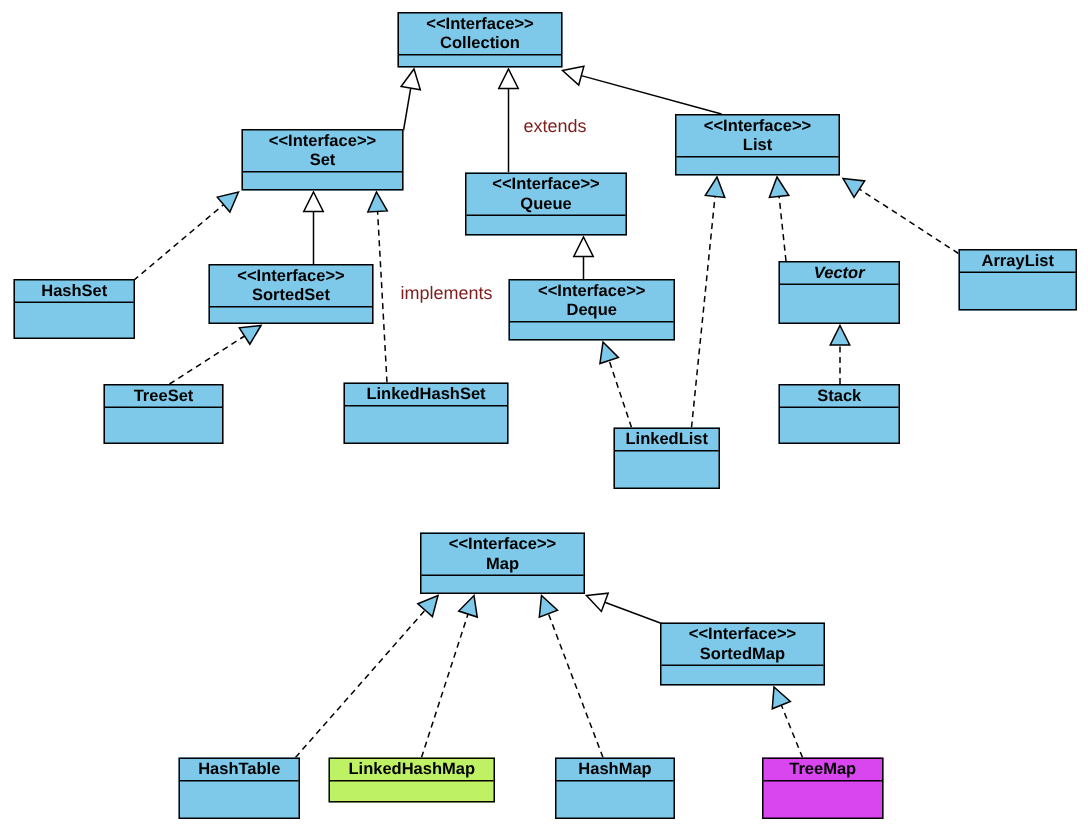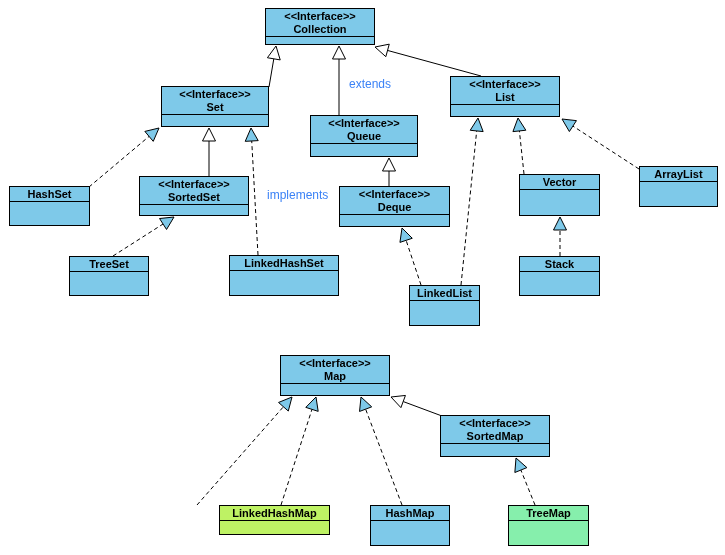--- a/index.html
+++ b/index.html
@@ -11,21 +11,21 @@
   .node{
     position:absolute;display:flex;flex-direction:column;box-sizing:border-box;
     background:#7EC9E9;border:1px solid #000;color:#000;text-align:center;
     font-weight:bold;font-size:11px;
   }
   .node .hdr{border-bottom:1px solid #000;padding-top:1px;}
   .iface .hdr{line-height:13px;}
   .cls .hdr{line-height:12px;padding-bottom:1px;}
   .node .cmp{flex:1;}
   .edge-label{
-    position:absolute;font-size:12px;font-weight:normal;color:#3b82f6;line-height:13px;
+    position:absolute;font-size:12px;font-weight:normal;color:#7f1d1d;line-height:13px;
   }
 </style>
 </head>
 <body>
 
 <div class="canvas">
 
   <svg class="edges" xmlns="http://www.w3.org/2000/svg" viewBox="0 0 725 555">
       <g>
         <line x1="269" y1="87" x2="273.8121459824037" y2="58.8145735316353" stroke="#000000" stroke-width="1"></line>
@@ -170,21 +170,21 @@
     <div class="cmp"></div>
   </div>
 
   <div class="node cls" style="left: 409px; top: 285px; width: 71px; height: 41px; background: rgb(126, 201, 233); border-color: rgb(0, 0, 0);">
     <div class="hdr">
         <div>LinkedList</div>
       </div>
     <div class="cmp"></div>
   </div>
 
-  <div class="node cls" style="left: 519px; top: 174px; width: 81px; height: 42px; background: rgb(126, 201, 233); border-color: rgb(0, 0, 0);">
+  <div class="node cls" style="left: 519px; top: 174px; width: 81px; height: 42px; background: rgb(126, 201, 233); border-color: rgb(0, 0, 0); font-style: italic;">
     <div class="hdr">
         <div>Vector</div>
       </div>
     <div class="cmp"></div>
   </div>
 
   <div class="node cls" style="left: 519px; top: 256px; width: 81px; height: 40px; background: rgb(126, 201, 233); border-color: rgb(0, 0, 0);">
     <div class="hdr">
         <div>Stack</div>
       </div>
@@ -207,36 +207,42 @@
   </div>
 
   <div class="node iface" style="left: 440px; top: 415px; width: 110px; height: 42px; background: rgb(126, 201, 233); border-color: rgb(0, 0, 0);">
     <div class="hdr">
       <div>&lt;&lt;Interface&gt;&gt;</div>
       <div>SortedMap</div>
     </div>
     <div class="cmp"></div>
   </div>
 
+  <div class="node cls" style="left: 119px; top: 505px; width: 81px; height: 41px; background: rgb(126, 201, 233); border-color: rgb(0, 0, 0);">
+    <div class="hdr">
+        <div>HashTable</div>
+      </div>
+    <div class="cmp"></div>
+  </div>
 
   <div class="node cls" style="left: 219px; top: 505px; width: 111px; height: 30px; background: #bef264; border-color: rgb(0, 0, 0);">
     <div class="hdr">
         <div>LinkedHashMap</div>
       </div>
     <div class="cmp"></div>
   </div>
 
   <div class="node cls" style="left: 370px; top: 505px; width: 80px; height: 41px; background: rgb(126, 201, 233); border-color: rgb(0, 0, 0);">
     <div class="hdr">
         <div>HashMap</div>
       </div>
     <div class="cmp"></div>
   </div>
 
-  <div class="node cls" style="left: 508px; top: 505px; width: 81px; height: 41px; background: #86efac; border-color: rgb(0, 0, 0);">
+  <div class="node cls" style="left: 508px; top: 505px; width: 81px; height: 41px; background: #d946ef; border-color: rgb(0, 0, 0);">
     <div class="hdr">
         <div>TreeMap</div>
       </div>
     <div class="cmp"></div>
   </div>
 
   <div class="edge-label" style="left:349px;top:78px">extends</div>
   <div class="edge-label" style="left:267px;top:189px">implements</div>
 
 </div>

